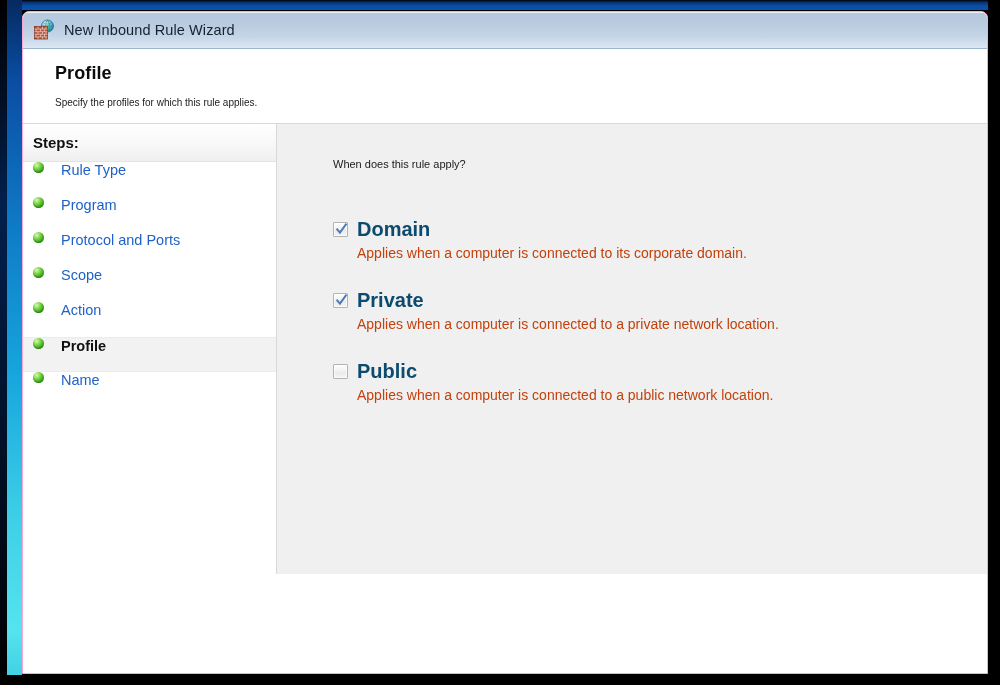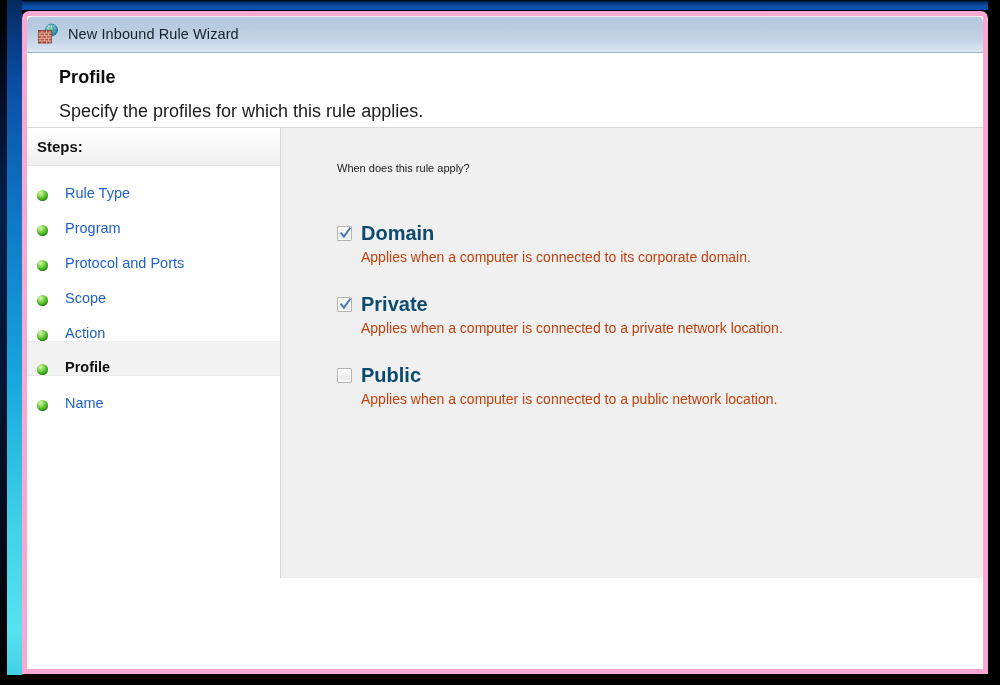--- a/index.html
+++ b/index.html
@@ -65,21 +65,21 @@
   }
 
   
   #window {
     position: absolute;
     left: 22px;
     top: 11px;
     width: 966px;
     height: 663px;
     background: #ffffff;
-    border: 5px solid #f9a8d4;
+    border: 1px solid #f9a8d4;
     border-top-left-radius: 7px;
     border-top-right-radius: 7px;
     box-sizing: border-box;
     overflow: hidden;
   }
 
   
   .titlebar {
     position: relative;
     height: 37px;
@@ -121,21 +121,21 @@
   }
   .header h1 {
     margin: 0 0 13px 0;
     font-size: 18px;
     font-weight: bold;
     color: #0c0c0c;
     letter-spacing: 0.1px;
   }
   .header .subtitle {
     margin: 0;
-    font-size: 18px;
+    font-size: 10px;
     color: #1b1b1b;
   }
 
   
   .body-split {
     display: flex;
     height: 450px;
   }
   .sidebar {
     width: 254px;
@@ -148,21 +148,21 @@
   .steps-header {
     font-size: 15px;
     font-weight: bold;
     color: #101010;
     padding: 10px 0 10px 10px;
     background: linear-gradient(180deg, #ffffff 0%, #f7f7f7 60%, #efefef 100%);
     border-bottom: 1px solid #e4e4e4;
   }
   .step {
     display: flex;
-    align-items: flex-end;
+    align-items: flex-start;
     height: 35px;
     padding-left: 10px;
     box-sizing: border-box;
     cursor: default;
   }
   .step.active {
     background: #f2f2f2;
     border-top: 1px solid #ececec;
     border-bottom: 1px solid #ececec;
   }

